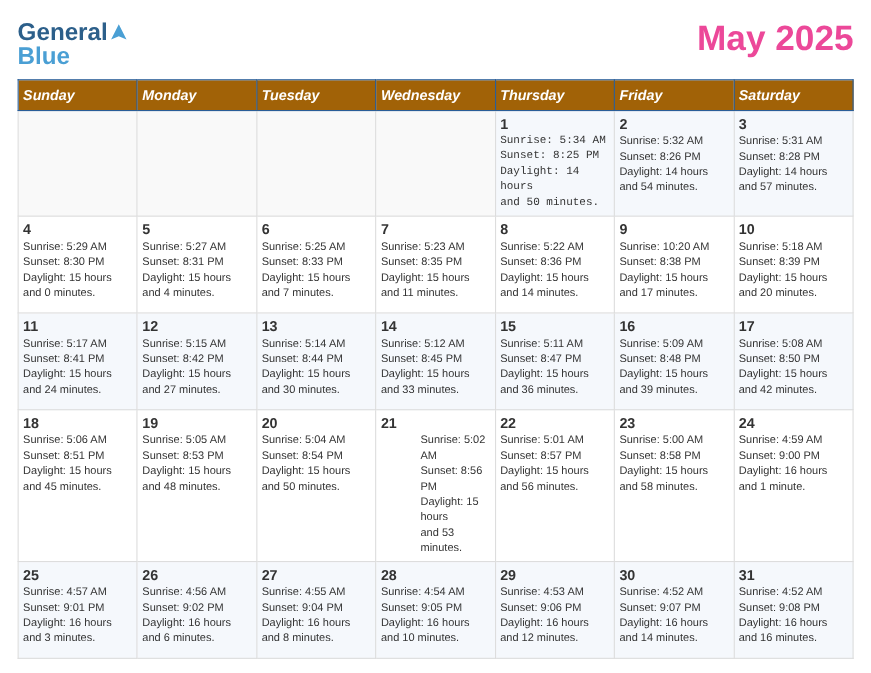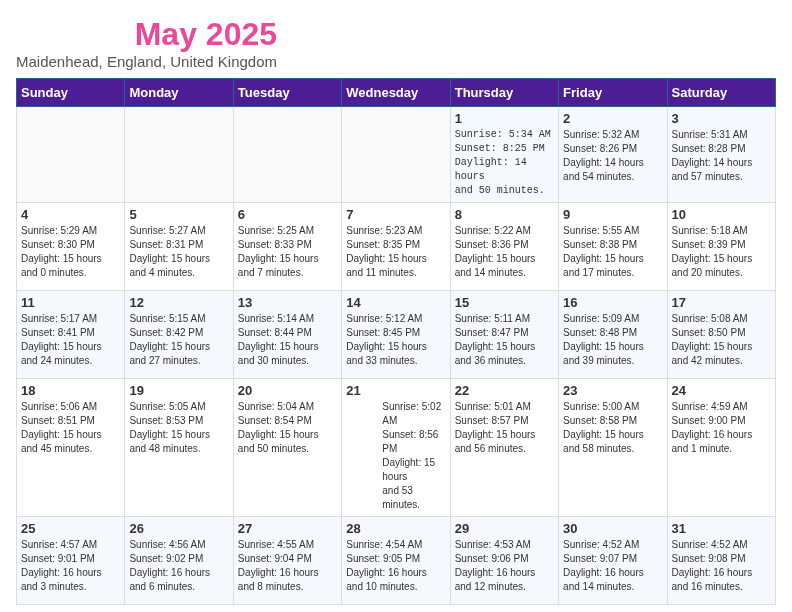--- a/index.html
+++ b/index.html
@@ -32,21 +32,22 @@
     .location {
       font-size: 15px;
       color: #555;
     }
     table {
       width: 100%;
       border-collapse: collapse;
       table-layout: fixed;
     }
     thead tr {
-      background-color: #4c1d95;
+      background-color: #a16207;
+      font-style: italic;
     }
     thead th {
       color: #fff;
       font-size: 13px;
       font-weight: bold;
       padding: 6px 4px;
       text-align: left;
       border: 1px solid #2a5e98;
     }
     tbody tr {
@@ -81,23 +82,31 @@
       line-height: 1.4;
     }
     .empty {
       background: #f9f9f9 !important;
     }
   </style>
 </head>
 <body>
 
 <div class="header">
+  <div class="logo">
+    <div style="display:flex;align-items:center;">
+      <span style="font-size:22px;font-weight:bold;color:#2c5f8a;">General</span>
+      <svg width="18" height="18" viewBox="0 0 18 18" style="margin:0 1px;">
+        <polygon points="9,2 16,16 9,13 2,16" fill="#4a9fd4"></polygon>
+      </svg>
+    </div>
+    <span style="font-size:22px;font-weight:bold;color:#4a9fd4;margin-top:-4px;">Blue</span>
+  </div>
   <div class="title-block">
     <div class="month-title">May 2025</div>
-    <div class="location">Maidenhead, England, United Kingdom</div>
   </div>
 </div>
 
 <table>
   <thead>
     <tr>
     <th>Sunday</th>
         <th>Monday</th>
         <th>Tuesday</th>
         <th>Wednesday</th>
@@ -165,21 +174,21 @@
         </td>
         <td>
           <span class="day-num">8</span>
           <div class="day-info" style="white-space: pre-line;">Sunrise: 5:22 AM
 Sunset: 8:36 PM
 Daylight: 15 hours
 and 14 minutes.</div>
         </td>
         <td>
           <span class="day-num">9</span>
-          <div class="day-info" style="white-space: pre-line;">Sunrise: 5:55 AM
+          <div class="day-info" style="white-space: pre-line;">Sunrise: 10:20 AM
 Sunset: 8:38 PM
 Daylight: 15 hours
 and 17 minutes.</div>
         </td>
         <td>
           <span class="day-num">10</span>
           <div class="day-info" style="white-space: pre-line;">Sunrise: 5:18 AM
 Sunset: 8:39 PM
 Daylight: 15 hours
 and 20 minutes.</div>

